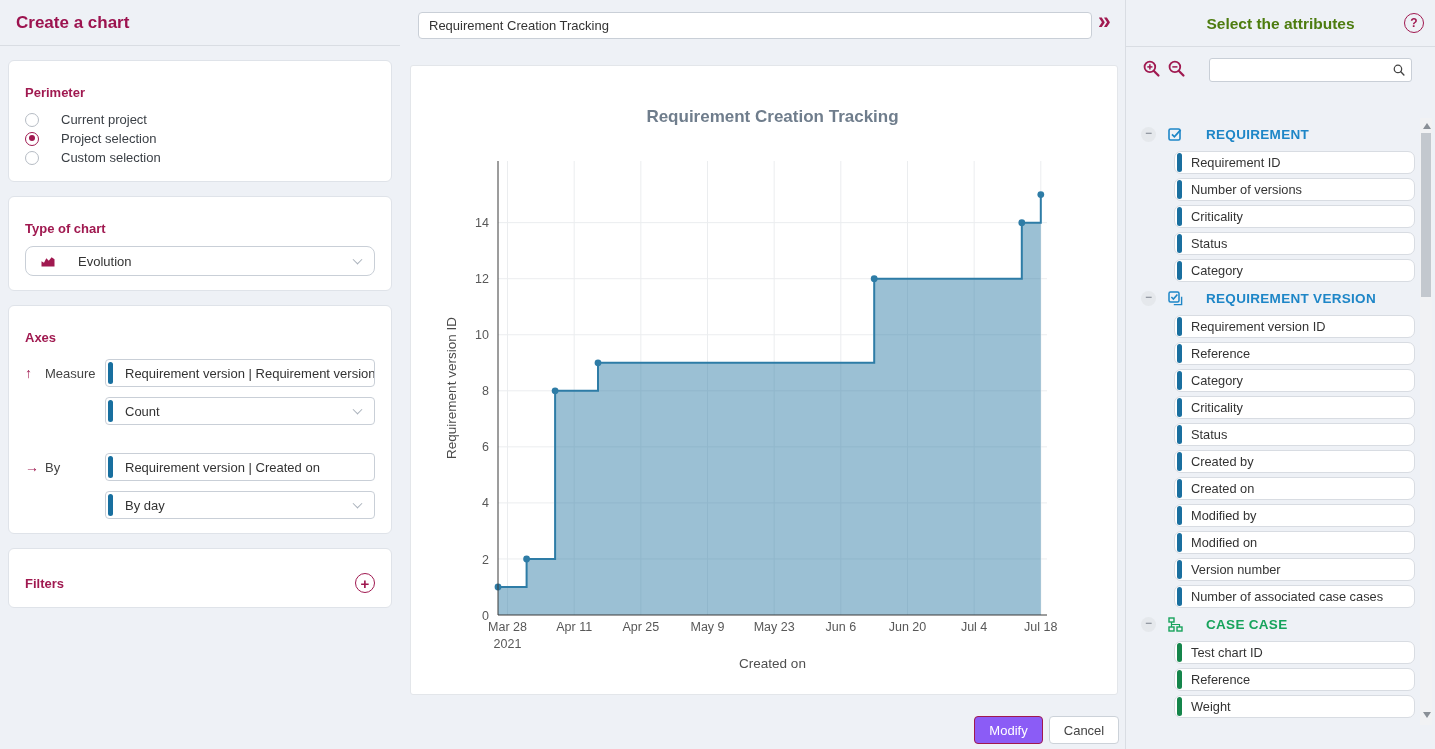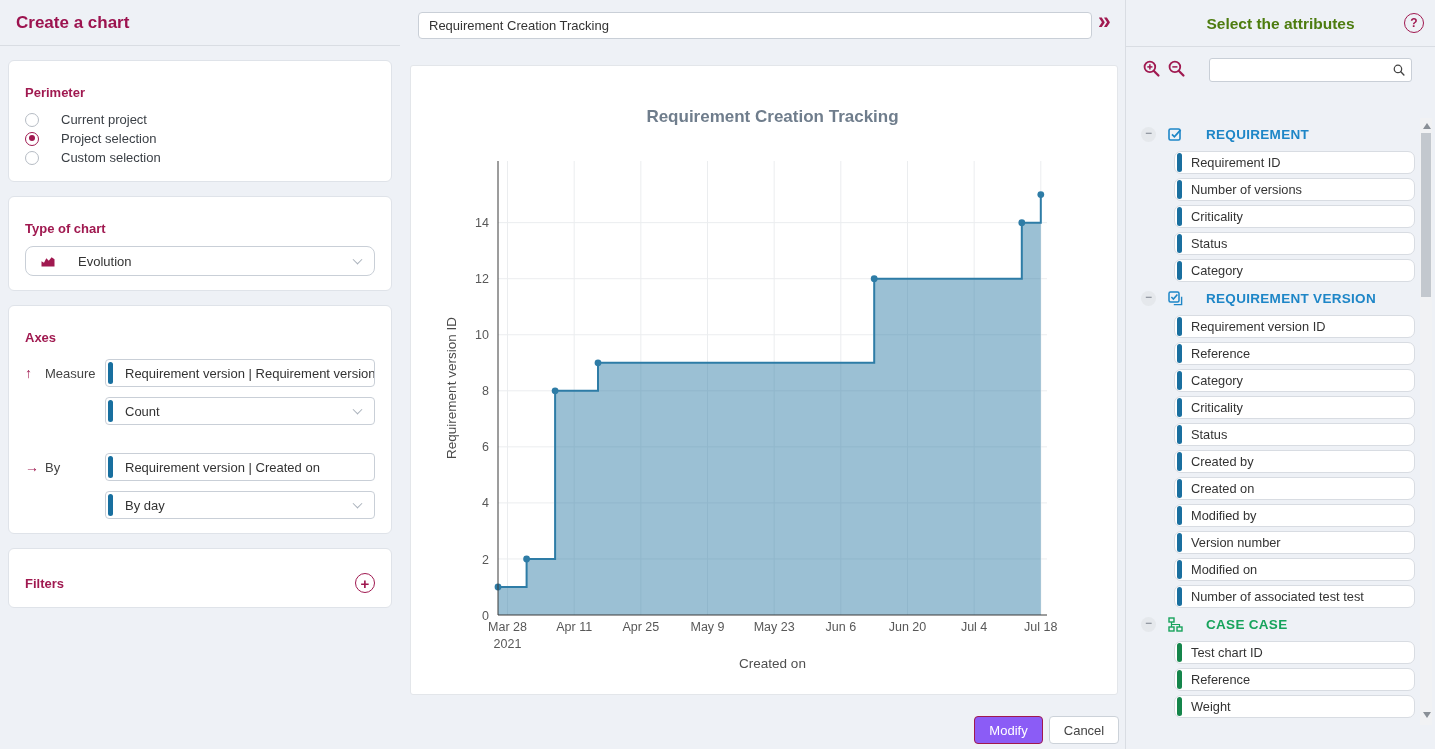--- a/index.html
+++ b/index.html
@@ -308,29 +308,29 @@
         <div class="pill">
           <span class="bar" style="background:#1a6f9f"></span>
           <span class="ptext">Created on</span>
         </div>
         <div class="pill">
           <span class="bar" style="background:#1a6f9f"></span>
           <span class="ptext">Modified by</span>
         </div>
         <div class="pill">
           <span class="bar" style="background:#1a6f9f"></span>
+          <span class="ptext">Modified on</span>
+        </div>
+        <div class="pill">
+          <span class="bar" style="background:#1a6f9f"></span>
           <span class="ptext">Version number</span>
         </div>
         <div class="pill">
           <span class="bar" style="background:#1a6f9f"></span>
-          <span class="ptext">Modified on</span>
-        </div>
-        <div class="pill">
-          <span class="bar" style="background:#1a6f9f"></span>
-          <span class="ptext">Number of associated test test</span>
+          <span class="ptext">Number of associated case cases</span>
         </div>
         <div class="tree-header">
           <span class="minus">−</span>
           <span class="gicon">
             <svg width="17" height="17" viewBox="0 0 17 17">
               <rect x="2" y="2" width="5" height="4" fill="none" stroke="#17a35c" stroke-width="1.4"></rect>
               <rect x="2" y="11" width="5" height="4" fill="none" stroke="#17a35c" stroke-width="1.4"></rect>
               <rect x="10" y="11" width="5" height="4" fill="none" stroke="#17a35c" stroke-width="1.4"></rect>
               <path d="M4.5 6 V8.5 H12.5 V11 M4.5 8.5 V11" fill="none" stroke="#17a35c" stroke-width="1.2"></path>
             </svg>

